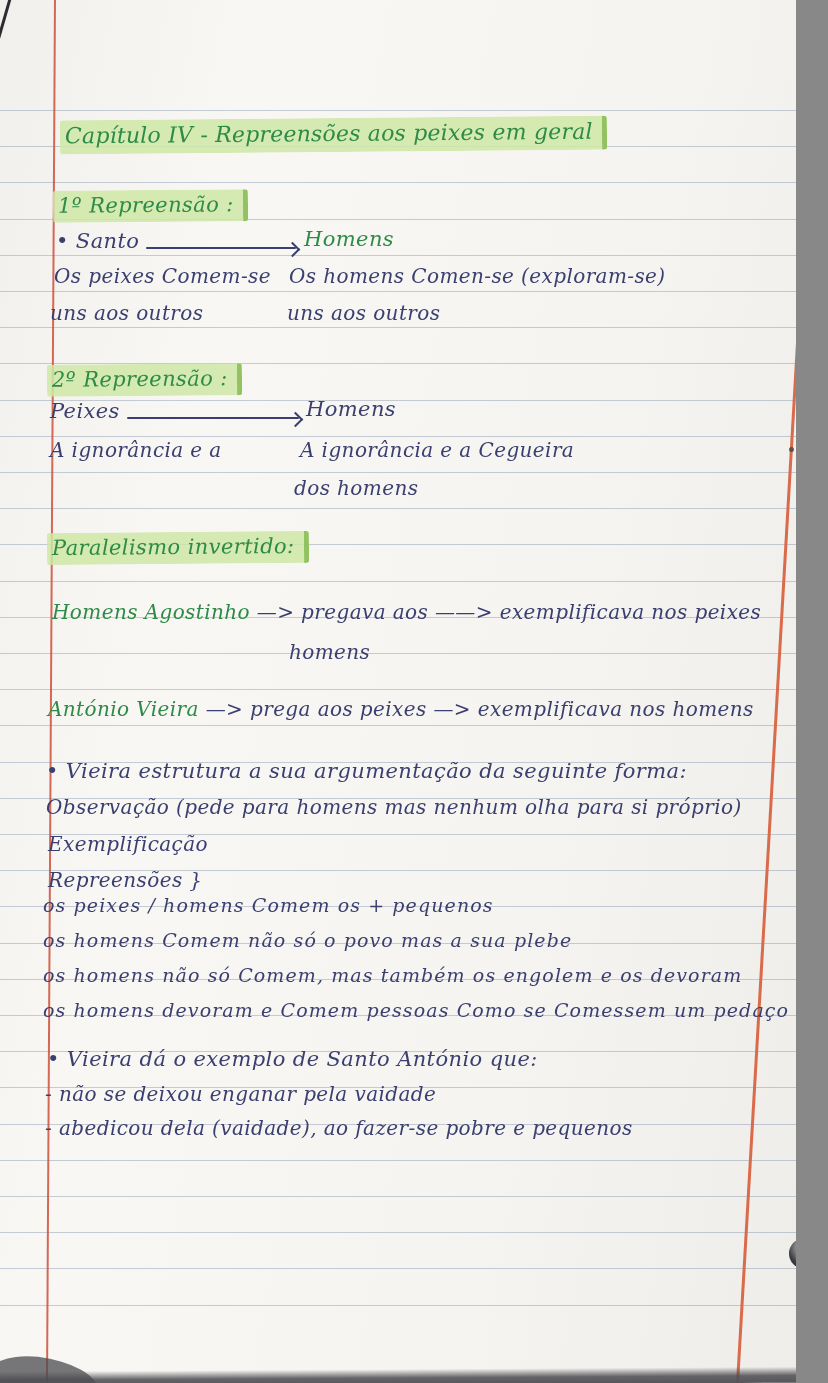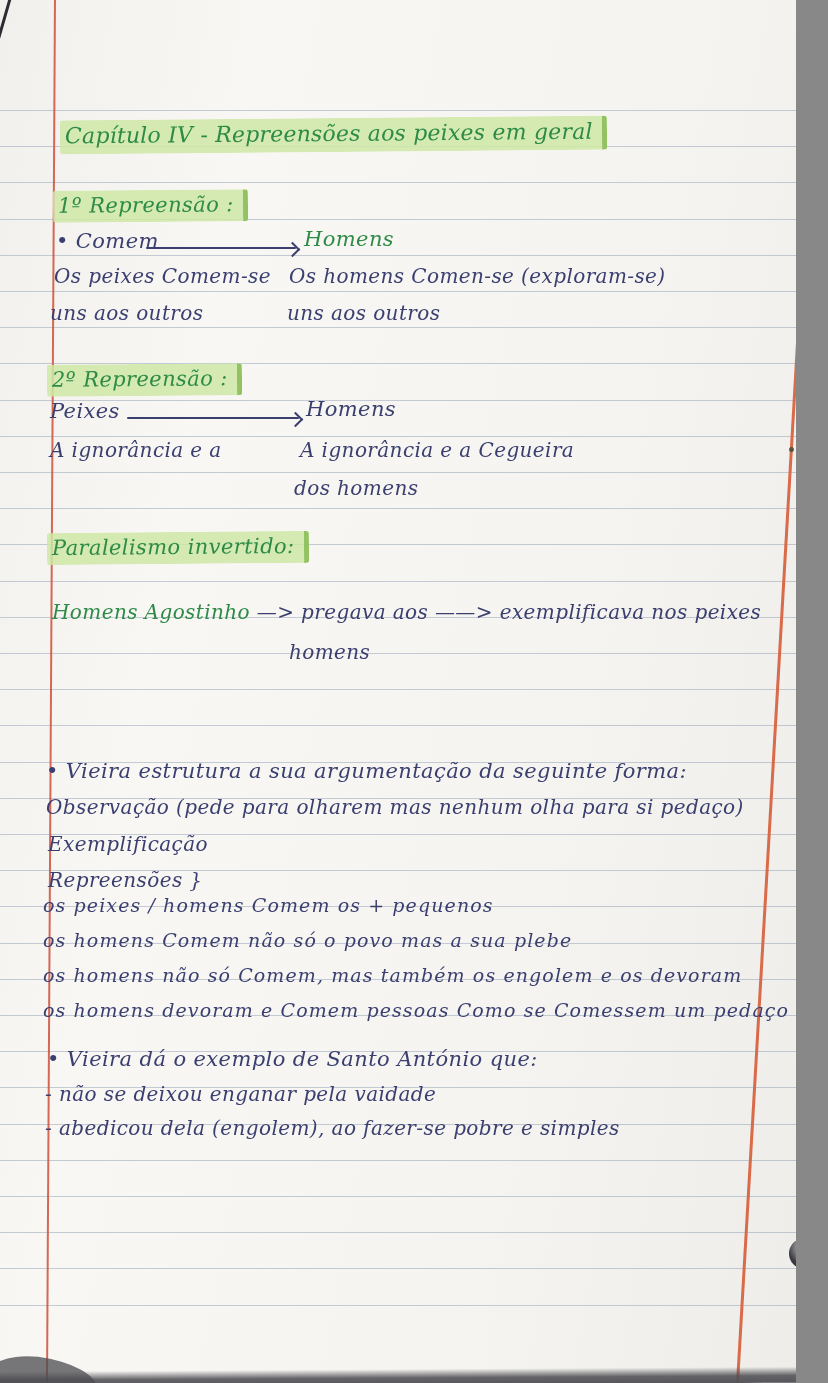--- a/index.html
+++ b/index.html
@@ -69,55 +69,56 @@
 <div class="page">
 
   <div class="rules"></div>
   <div class="margin-line left"></div>
   <div class="margin-line right"></div>
   <div class="pen-mark"></div>
 
   <span class="hw green hl title" style="left:60px;top:118px">Capítulo IV - Repreensões aos peixes em geral</span>
 
   <span class="hw green hl heading" style="left:53px;top:190px">1º Repreensão :</span>
-  <span class="hw sub" style="left:56px;top:228px">• Comem</span>
+  <span class="hw sub" style="left:56px;top:228px">• Santo</span>
   <div class="arrow" style="left:146px;top:247px;width:150px"></div>
   <span class="hw sub green" style="left:304px;top:226px">Homens</span>
   <span class="hw" style="left:289px;top:264px">Os homens Comen-se (exploram-se)</span>
   <span class="hw" style="left:54px;top:264px">Os peixes Comem-se</span>
   <span class="hw" style="left:50px;top:301px">uns aos outros</span>
   <span class="hw" style="left:287px;top:301px">uns aos outros</span>
 
   <span class="hw green hl heading" style="left:47px;top:364px">2º Repreensão :</span>
   <span class="hw sub" style="left:50px;top:398px">Peixes</span>
   <div class="arrow" style="left:127px;top:417px;width:172px"></div>
   <span class="hw sub" style="left:306px;top:396px">Homens</span>
   <span class="hw" style="left:50px;top:438px">A ignorância e a</span>
   <span class="hw" style="left:300px;top:438px">A ignorância e a Cegueira</span>
   <span class="hw" style="left:294px;top:476px">dos homens</span>
 
   <span class="hw green hl heading" style="left:47px;top:532px">Paralelismo invertido:</span>
 
   <span class="hw" style="left:52px;top:600px"><span class="green">Homens Agostinho</span><span> —&gt; pregava aos ——&gt; exemplificava nos peixes</span></span>
   <span class="hw" style="left:289px;top:640px">homens</span>
 
+  <span class="hw" style="left:48px;top:697px"><span class="green">António Vieira</span><span> —&gt; prega aos peixes —&gt; exemplificava nos homens</span></span>
 
   <span class="hw sub" style="left:46px;top:758px">• Vieira estrutura a sua argumentação da seguinte forma:</span>
-  <span class="hw" style="left:46px;top:795px">Observação (pede para olharem mas nenhum olha para si pedaço)</span>
+  <span class="hw" style="left:46px;top:795px">Observação (pede para homens mas nenhum olha para si próprio)</span>
   <span class="hw" style="left:48px;top:832px">Exemplificação</span>
   <span class="hw" style="left:48px;top:868px">Repreensões }</span>
 
   <span class="hw wide" style="left:43px;top:894px">os peixes / homens Comem os + pequenos</span>
   <span class="hw wide" style="left:43px;top:929px">os homens Comem não só o povo mas a sua plebe</span>
   <span class="hw wide" style="left:43px;top:964px">os homens não só Comem, mas também os engolem e os devoram</span>
   <span class="hw wide" style="left:43px;top:999px">os homens devoram e Comem pessoas Como se Comessem um pedaço de pão</span>
 
   <span class="hw sub" style="left:47px;top:1046px">• Vieira dá o exemplo de Santo António que:</span>
   <span class="hw" style="left:45px;top:1082px">- não se deixou enganar pela vaidade</span>
-  <span class="hw" style="left:45px;top:1116px">- abedicou dela (engolem), ao fazer-se pobre e simples</span>
+  <span class="hw" style="left:45px;top:1116px">- abedicou dela (vaidade), ao fazer-se pobre e pequenos</span>
 
   <div class="knob knob1"></div>
   <div class="knob knob2"></div>
   <div class="speck" style="left:797px;top:304px"></div>
   <div class="speck" style="left:789px;top:447px"></div>
   <div class="corner-shadow"></div>
   <div class="bottom-shadow"></div>
 
 </div>
 

